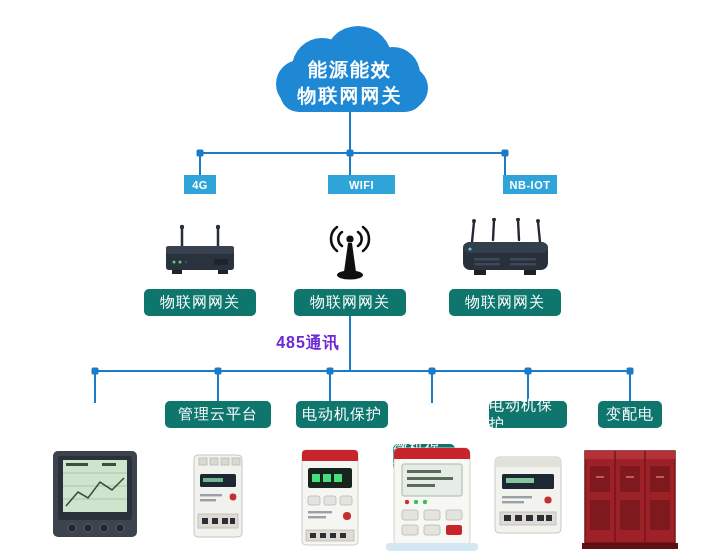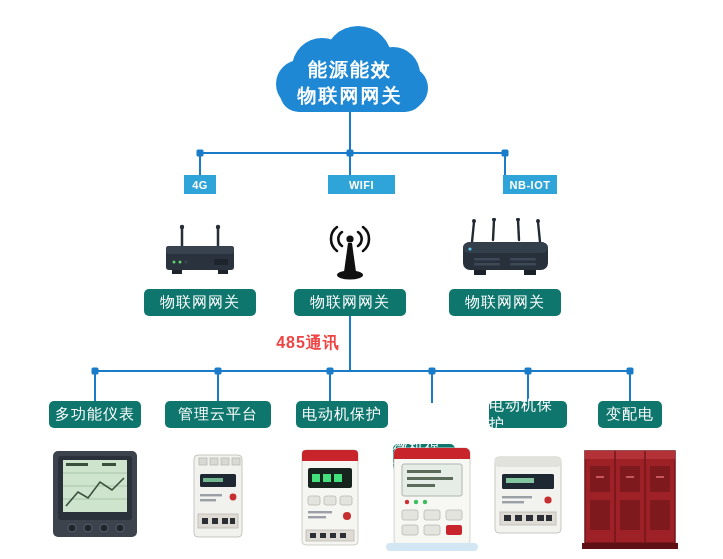--- a/index.html
+++ b/index.html
@@ -9,21 +9,21 @@
   .wires { position:absolute; left:0; top:0; width:723px; height:559px; }
   .cloud { position:absolute; left:258px; top:26px; width:184px; height:100px; }
   .cloud-shape { position:absolute; inset:0; width:100%; height:100%; }
   .cloud-text { position:absolute; inset:0; display:flex; flex-direction:column; align-items:center; justify-content:center; margin-top:14px;
                 color:#fff; font-size:19px; font-weight:bold; line-height:26px; letter-spacing:2px; text-align:center; }
   .badge { position:absolute; height:19px; border-radius:0; background:#2fa4d9; color:#fff;
            font-size:11px; font-weight:bold; display:flex; align-items:center; justify-content:center; letter-spacing:.5px; }
   .node-label { position:absolute; height:27px; border-radius:5px; background:#0f766e; color:#fff;
                 font-size:15px; font-weight:normal; display:flex; align-items:center; justify-content:center; letter-spacing:1px; }
   .bus-label { position:absolute; left:266px; top:333px; width:84px; text-align:center;
-               font-size:16px; font-weight:bold; color:#ef4444; letter-spacing:1px; }
+               font-size:16px; font-weight:bold; color:#6d28d9; letter-spacing:1px; }
   .icon-box { position:absolute; }
   .icon-box svg { width:100%; height:100%; display:block; }
   .floor-shadow { position:absolute; left:386px; top:543px; width:92px; height:8px; border-radius:4px; background:#d3e6f4; }
 </style>
 </head>
 <body>
 
 <div class="canvas">
 
   <svg class="wires" viewBox="0 0 723 559">
@@ -134,21 +134,20 @@
         <rect x="66" y="52" width="12" height="5" fill="#1c222a"></rect>
     </svg>
   </div>
 
   <div class="node-label" style="left:144px; top:289px; width:112px;">物联网网关</div>
   <div class="node-label" style="left:294px; top:289px; width:112px;">物联网网关</div>
   <div class="node-label" style="left:449px; top:289px; width:112px;">物联网网关</div>
 
   <div class="bus-label">485通讯</div>
 
-  <div class="node-label" style="left:49px;  top:401px; width:92px;">多功能仪表</div>
   <div class="node-label" style="left:165px; top:401px; width:106px;">管理云平台</div>
   <div class="node-label" style="left:296px; top:401px; width:92px;">电动机保护</div>
   <div class="node-label" style="left:393px; top:401px; width:62px;margin-top:43px;">微机保护</div>
   <div class="node-label" style="left:489px; top:401px; width:78px;">电动机保护</div>
   <div class="node-label" style="left:598px; top:401px; width:64px;">变配电</div>
 
   <div class="icon-box" style="left:50px; top:448px; width:90px; height:95px;">
     <svg viewBox="0 0 90 95">
       <rect x="3" y="3" width="84" height="86" rx="5" fill="#3c434d"></rect>
       <rect x="8" y="8" width="74" height="64" rx="3" fill="#2b313a"></rect>

